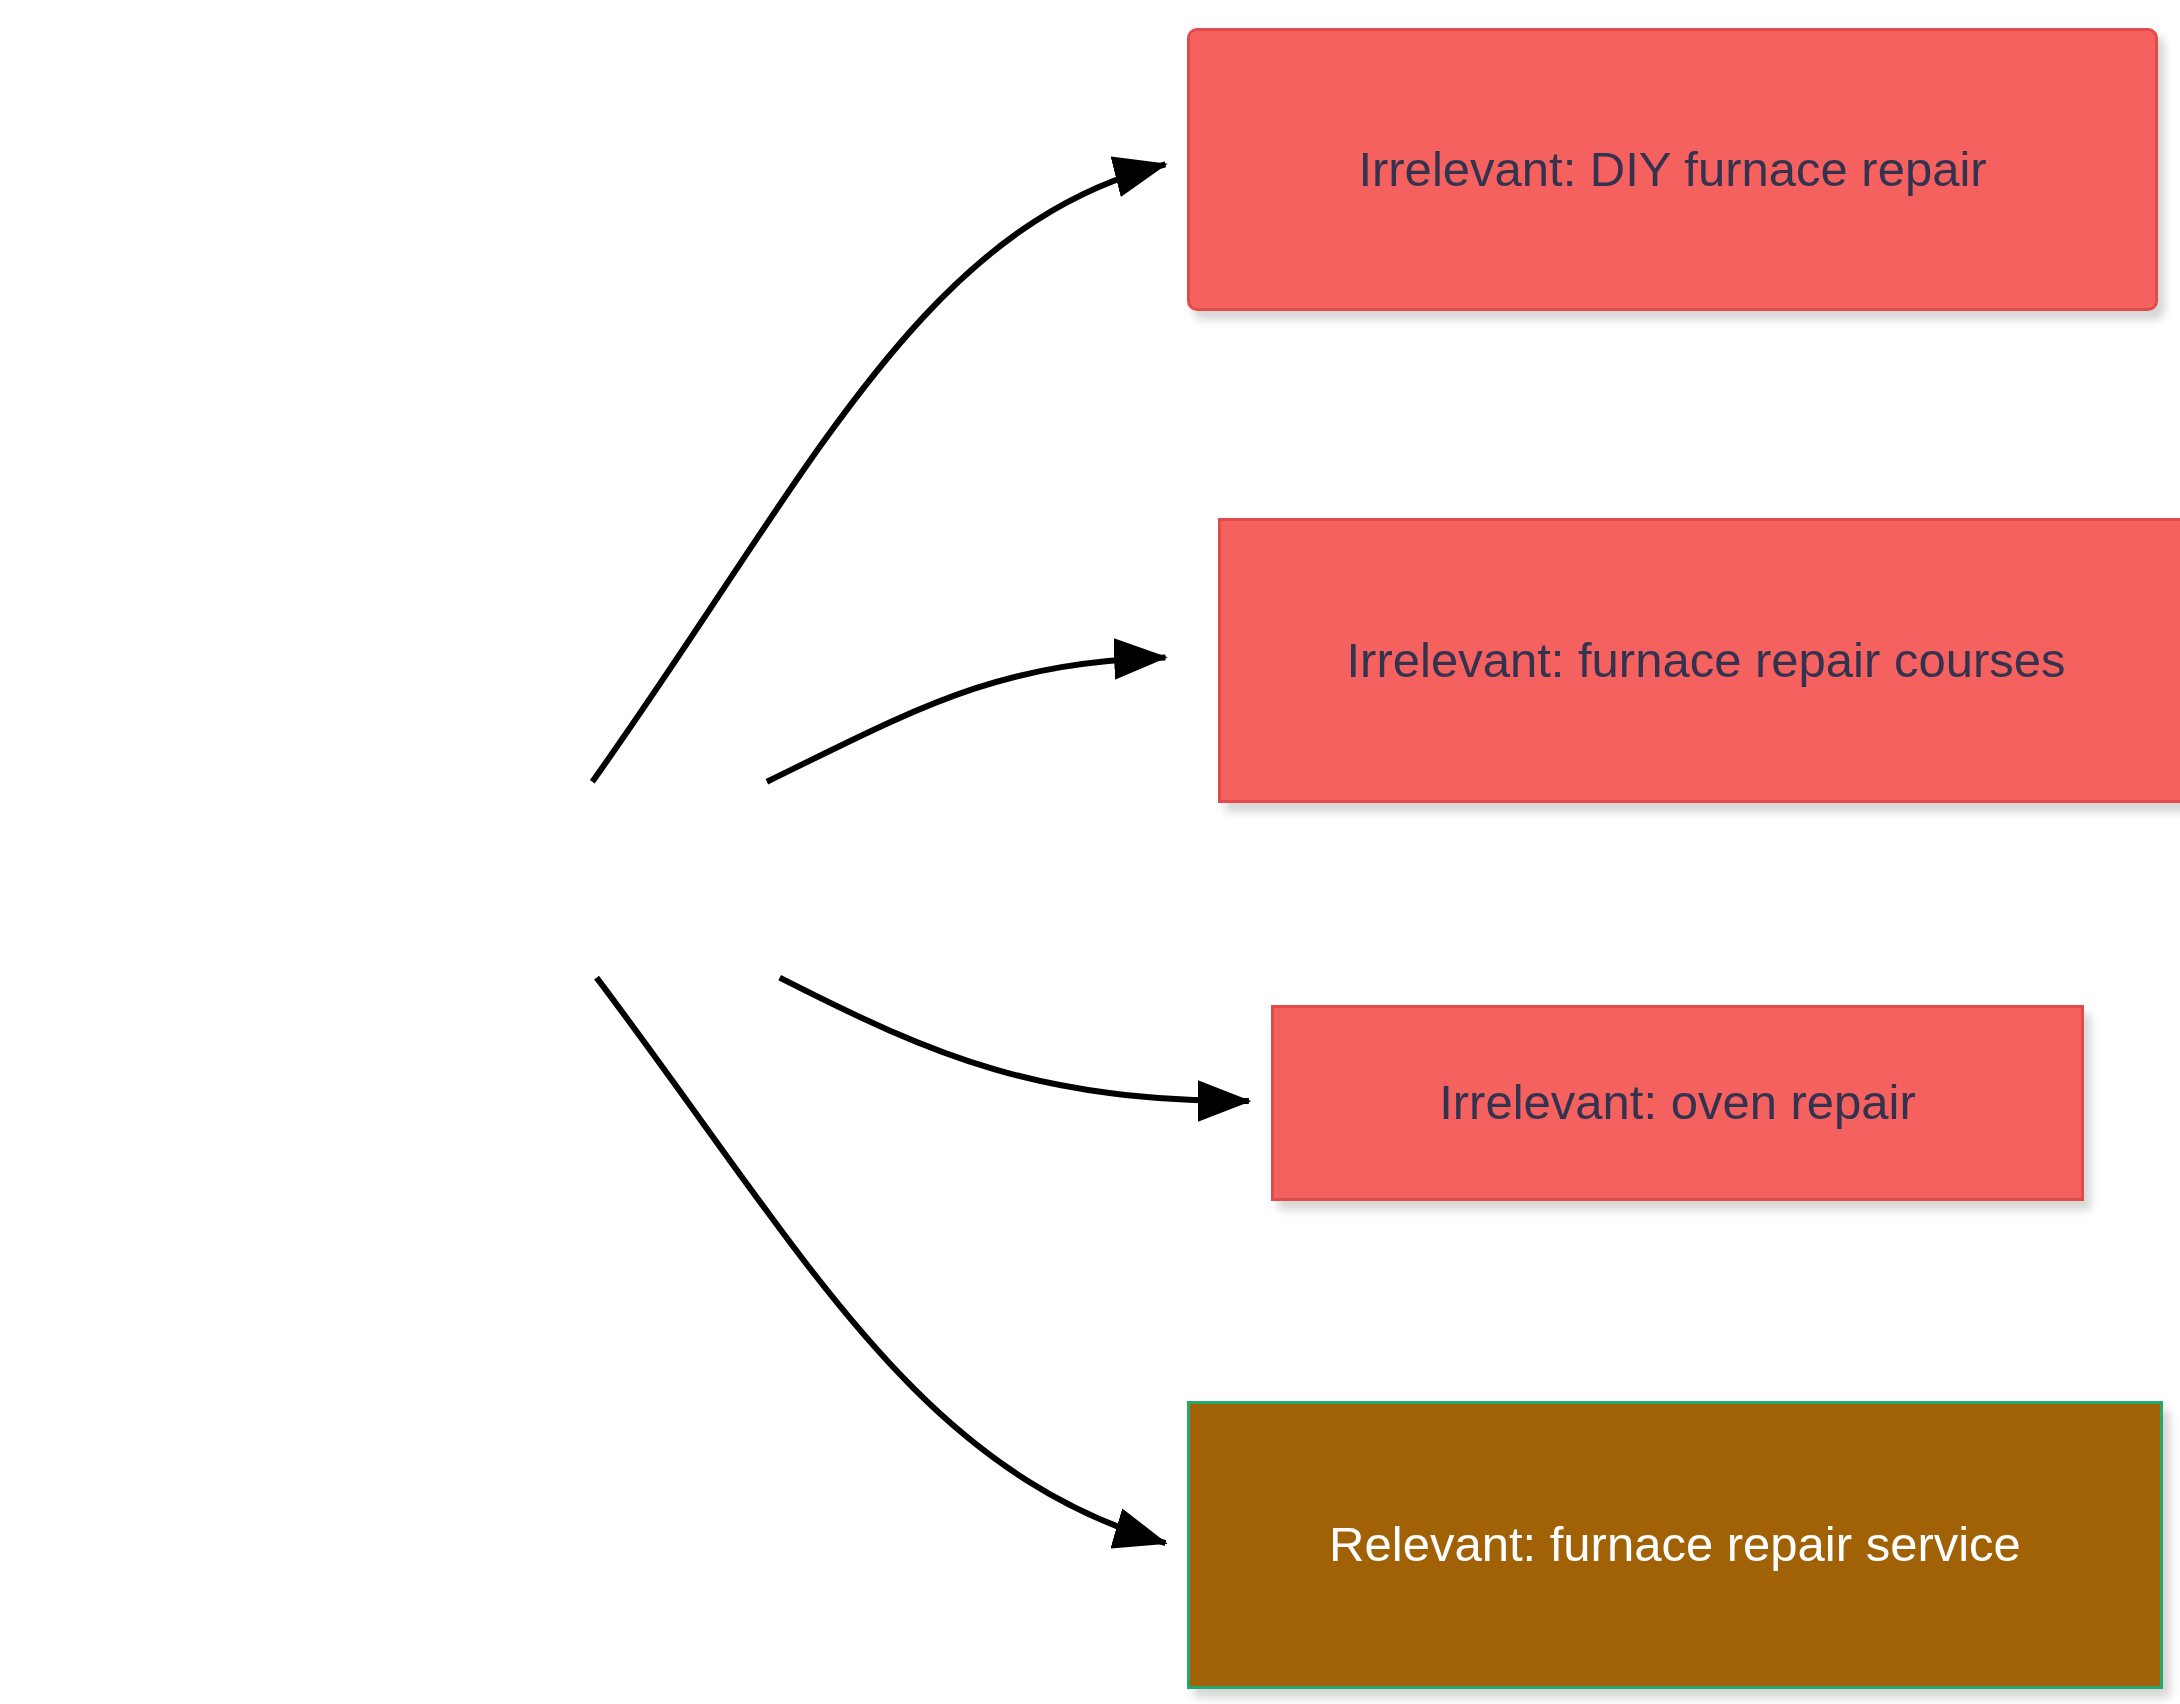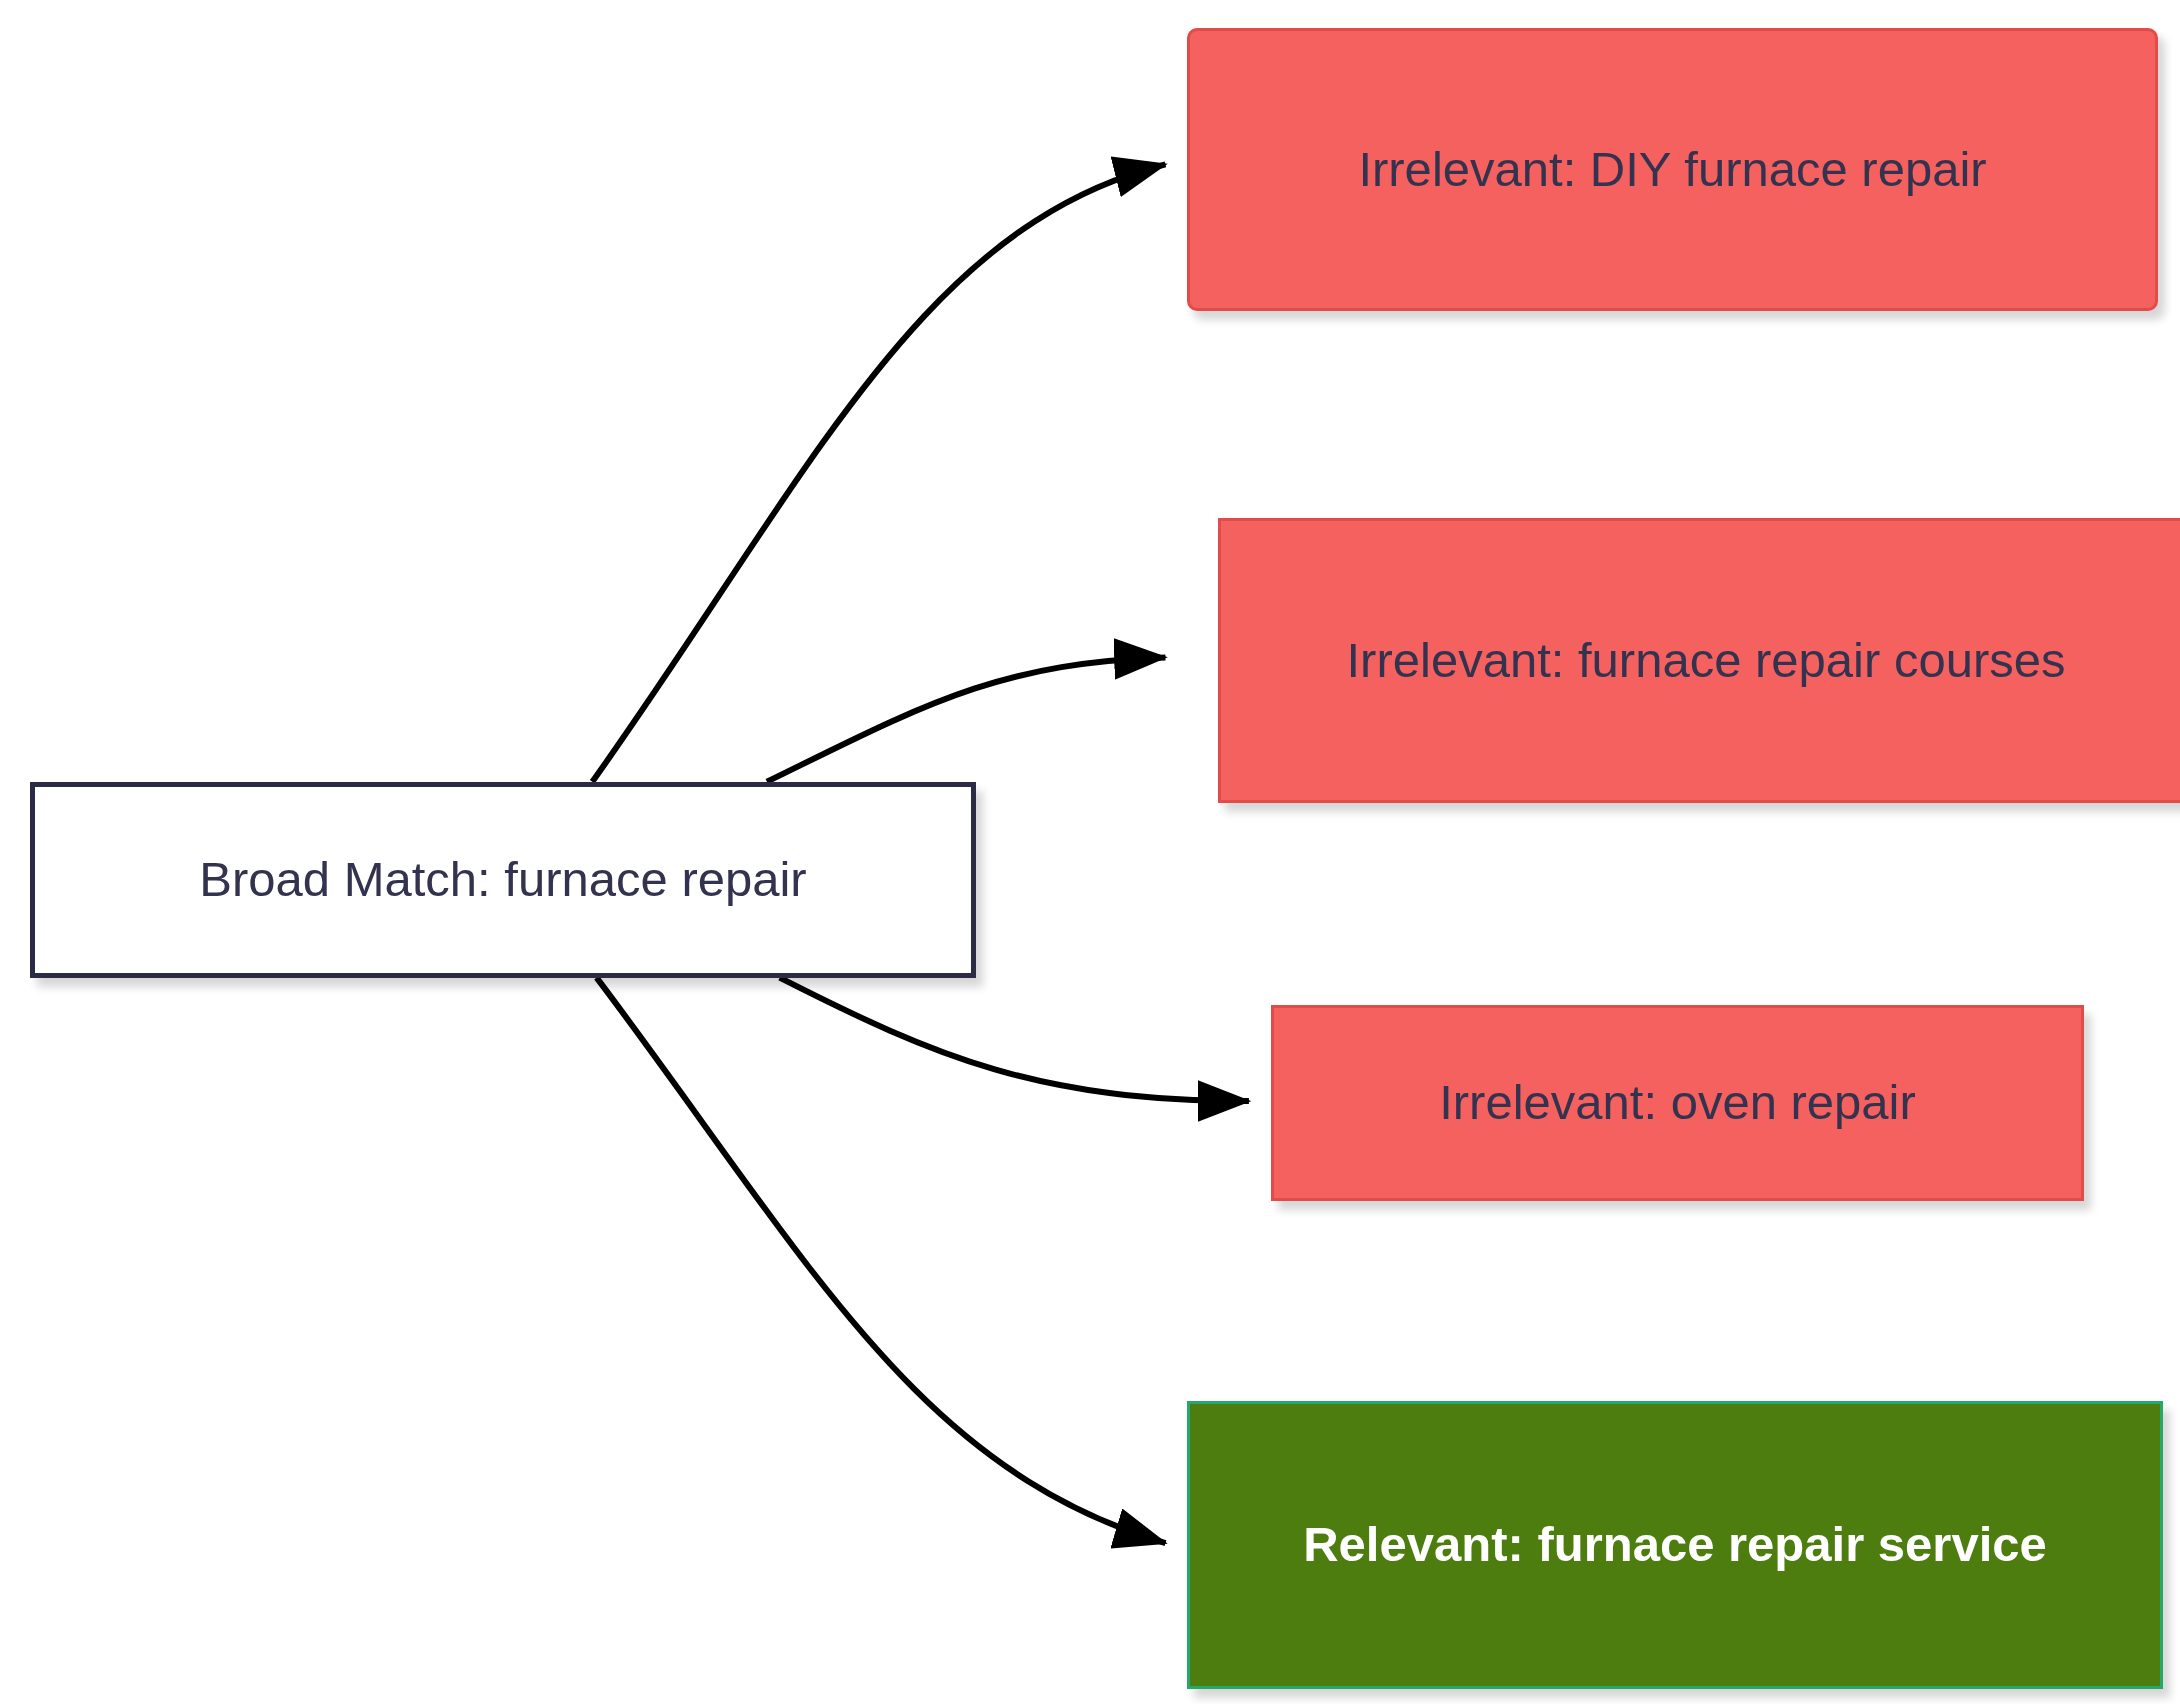--- a/index.html
+++ b/index.html
@@ -43,24 +43,23 @@
     background: #ffffff;
     border: 5.1px solid #2b2b45;
     color: #33334f;
   }
   .node-irrelevant {
     background: #f4615e;
     border: 3.4px solid #e14b49;
     color: #33334f;
   }
   .node-relevant {
-    background: #4d7c0f;
+    background: #a16207;
     border: 3.4px solid #25a86c;
     color: #ffffff;
-    font-weight: bold;
   }
   .node-1 { left: 1187px; top: 28px;   width: 971px; height: 283px; border-radius: 10px; }
   .node-2 { left: 1218px; top: 518px;  width: 976px; height: 285px; }
   .node-3 { left: 1271px; top: 1005px; width: 813px;  height: 196px; }
   .node-4 { left: 1187px; top: 1401px; width: 976px; height: 288px; }
   .node .label {
     display: block;
     max-width: 100%;
   }
 </style>
@@ -74,23 +73,20 @@
       <marker id="arrowhead" markerWidth="9" markerHeight="7" refX="8.6" refY="3.5" orient="auto">
         <polygon points="0 0, 9 3.5, 0 7" fill="#000000"></polygon>
       </marker>
     </defs>
     <path d="M 695 918 C 950 560, 1080 265, 1368 193" fill="none" stroke="#000000" stroke-width="7" marker-end="url(#arrowhead)"></path>
     <path d="M 900 918 C 1080 830, 1170 778, 1368 772" fill="none" stroke="#000000" stroke-width="7" marker-end="url(#arrowhead)"></path>
     <path d="M 915 1148 C 1100 1242, 1220 1293, 1466 1293" fill="none" stroke="#000000" stroke-width="7" marker-end="url(#arrowhead)"></path>
     <path d="M 700 1148 C 950 1480, 1075 1725, 1368 1812" fill="none" stroke="#000000" stroke-width="7" marker-end="url(#arrowhead)"></path>
   </svg>
 
-  <div class="node node-root">
-    <span class="label">Broad Match: furnace repair</span>
-  </div>
 
   <div class="node node-irrelevant node-1">
     <span class="label">Irrelevant: DIY furnace repair</span>
   </div>
 
   <div class="node node-irrelevant node-2">
     <span class="label">Irrelevant: furnace repair courses</span>
   </div>
 
   <div class="node node-irrelevant node-3">

